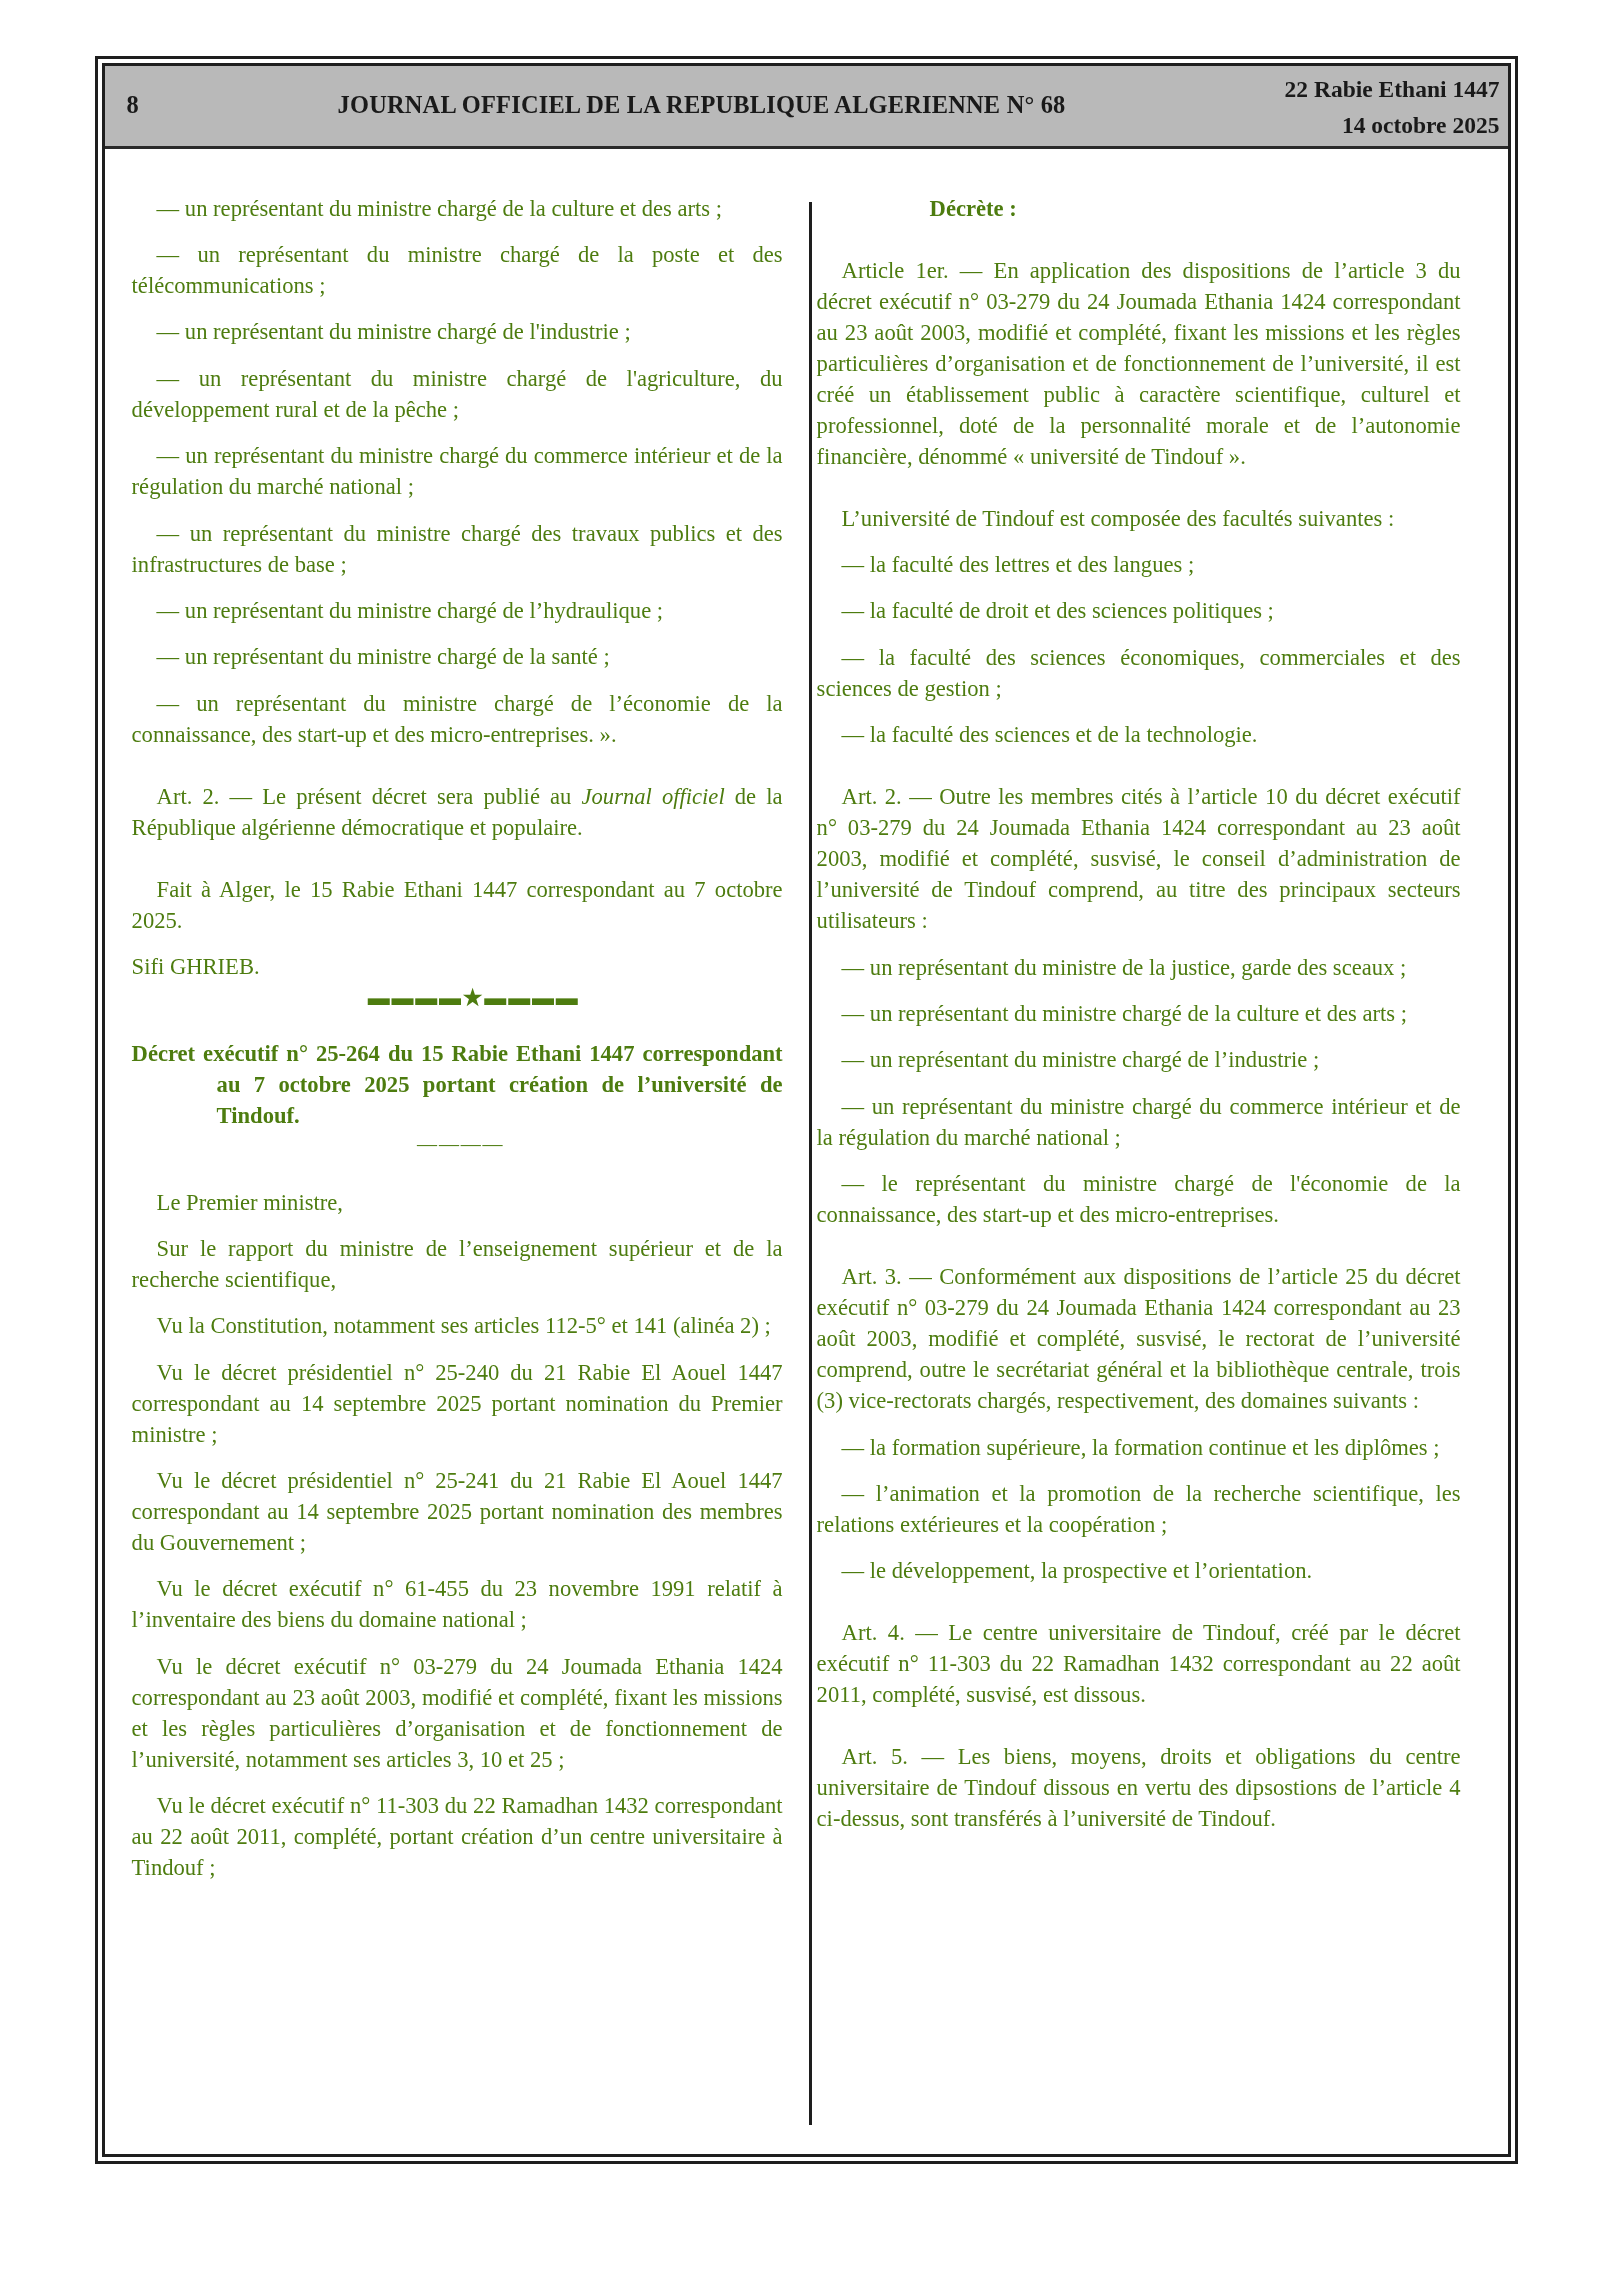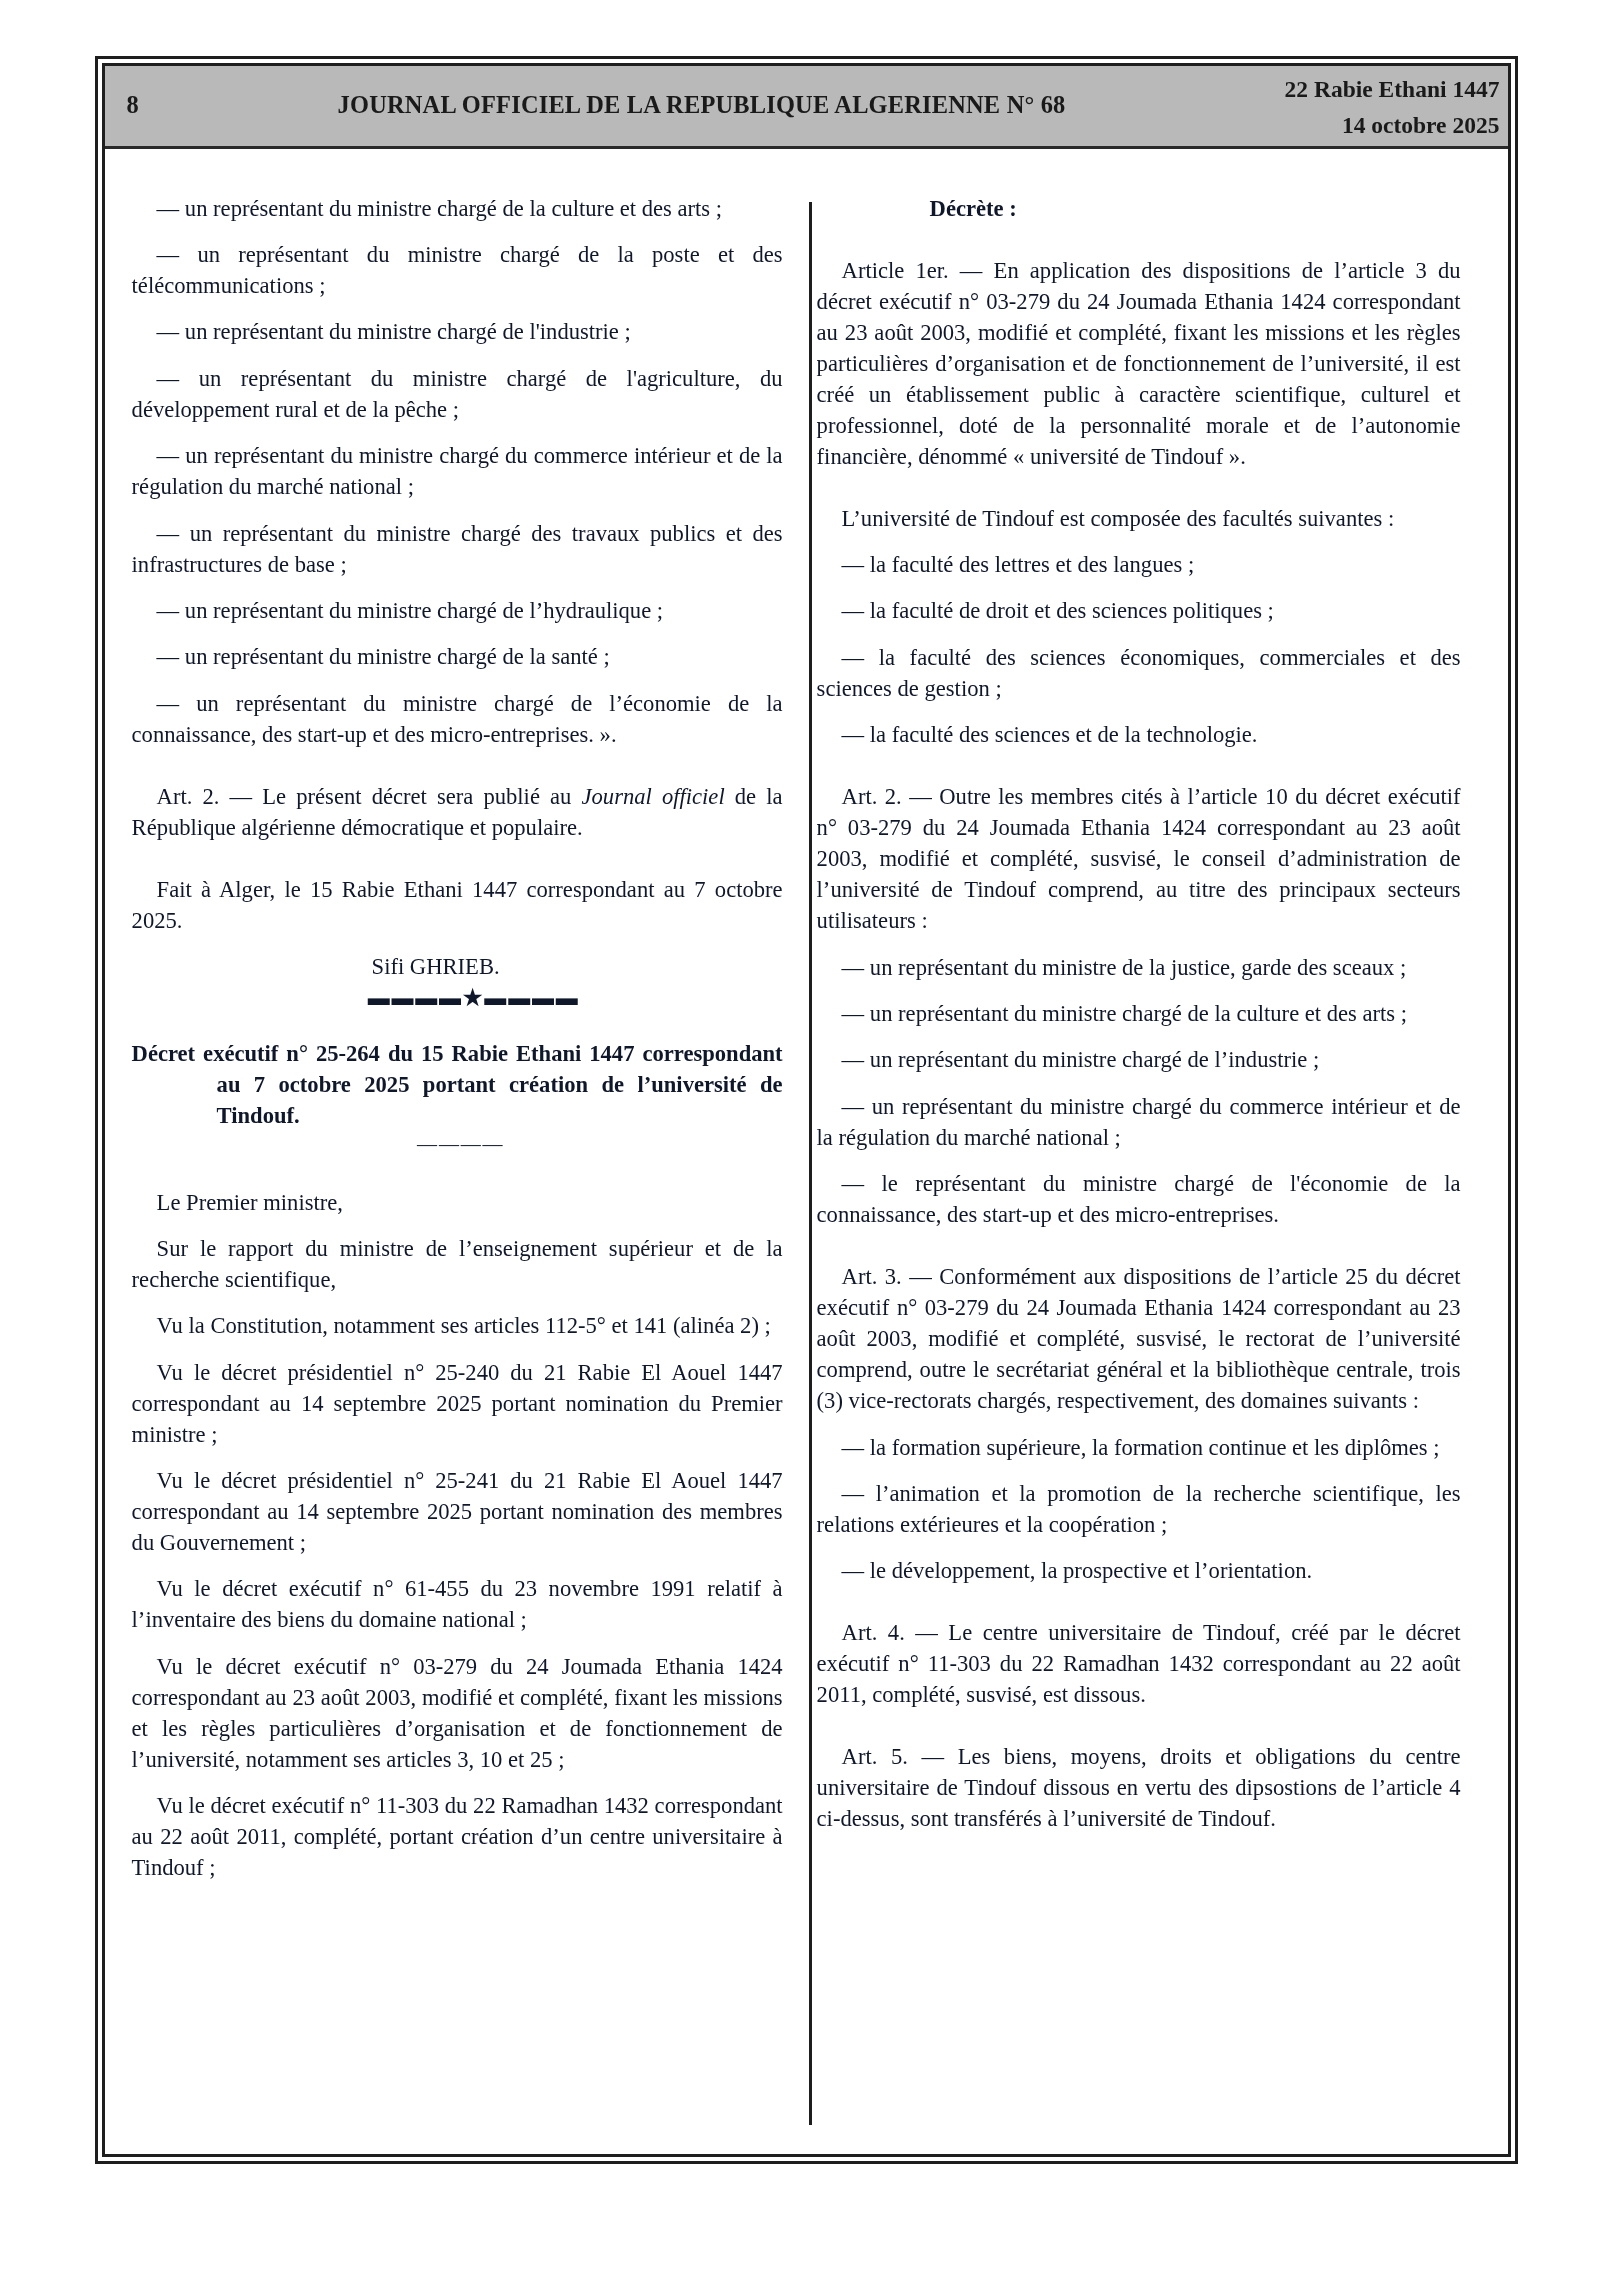--- a/index.html
+++ b/index.html
@@ -15,29 +15,29 @@
   .header {
     position: absolute; left: 0; top: 0; right: 0; height: 83px;
     background: #b9b9b9; border-bottom: 3.6px solid #2a2a2a; box-sizing: border-box;
     font-family: "Liberation Serif", serif; font-weight: bold; color: #1a1a1a;
   }
   .page-number { position: absolute; left: 22px; top: 25px; font-size: 24.4px; }
   .journal-title { position: absolute; left: 233px; top: 25px; font-size: 24.4px; letter-spacing: 0.2px; }
   .header-date { position: absolute; right: 9px; top: 5.4px; text-align: right; font-size: 23.5px; line-height: 36px; }
   .column {
     position: absolute; top: 127px;
-    font-family: "Liberation Serif", serif; font-size: 22.6px; line-height: 31px; color: #0f172a;
+    font-family: "Liberation Serif", serif; font-size: 22.6px; line-height: 31px; color: #4d7c0f;
   }
   .col-left { left: 27px; width: 651px; }
   .col-right { left: 712px; width: 644px; }
   .divider { position: absolute; left: 704px; top: 136px; width: 3.6px; height: 1923px; background: #1e1e1e; }
   p { margin: 0 0 15.4px 0; text-align: justify; text-indent: 25px; }
   p.gap { margin-top: 31px; }
   .decrete { text-align: left; text-indent: 0; padding-left: 113px; font-weight: bold; margin-bottom: 31px; }
-  .signature { text-align: center; padding-right: 43px; text-indent: 0; margin-bottom: 0; margin-top: 14.5px; }
+  .signature { text-align: left; padding-right: 43px; text-indent: 0; margin-bottom: 0; margin-top: 14.5px; }
   .star-sep { text-align: center; margin: 1.8px 0 27px 0; padding-left: 33px; font-weight: bold; letter-spacing: 1.8px; font-size: 22px; line-height: 27px; }
   .decree-title { font-weight: bold; text-align: justify; text-indent: -85px; padding-left: 85px; margin-bottom: 3.6px; }
   .short-sep { text-align: center; margin: 0 0 34px 0; font-size: 20px; line-height: 18px; padding-left: 7.2px; letter-spacing: 1.8px; }
   i { font-style: italic; }
 </style>
 </head>
 <body>
 
 <div class="page-frame">
   <div class="inner-frame">

